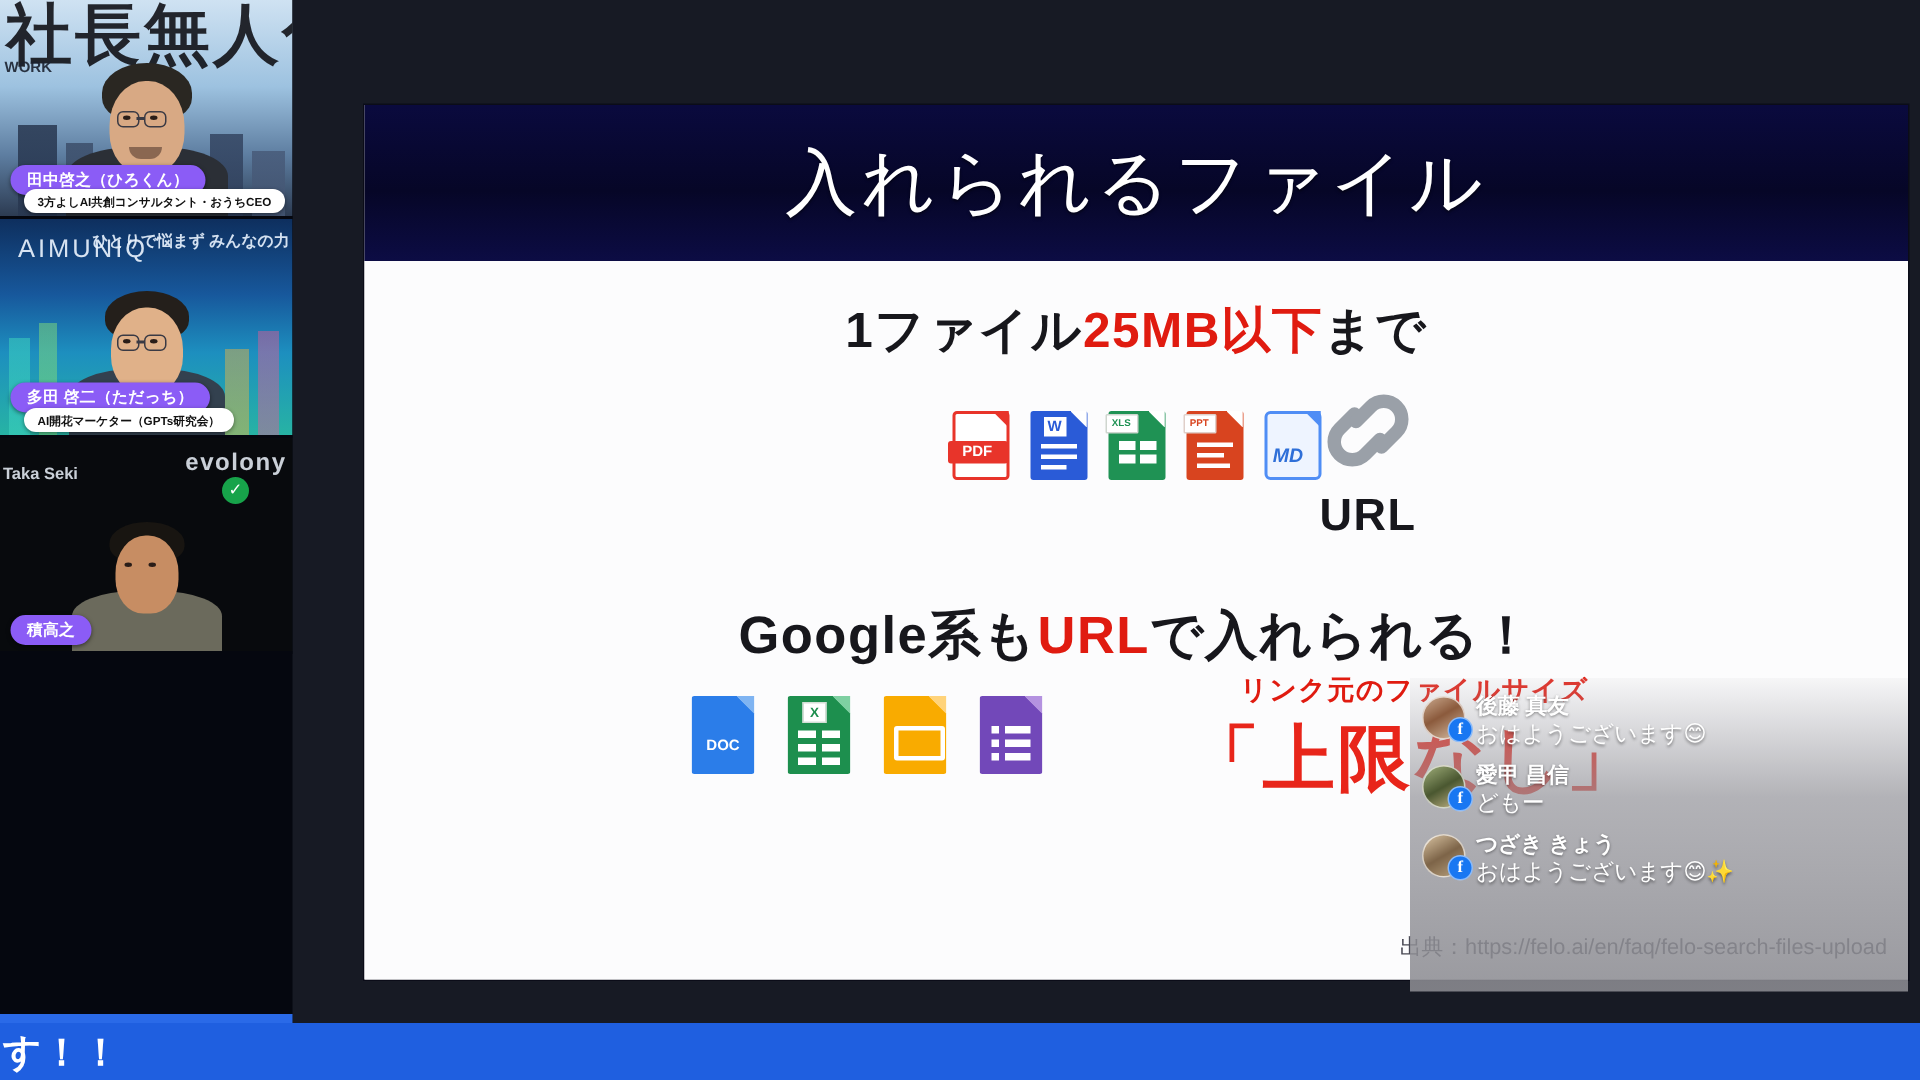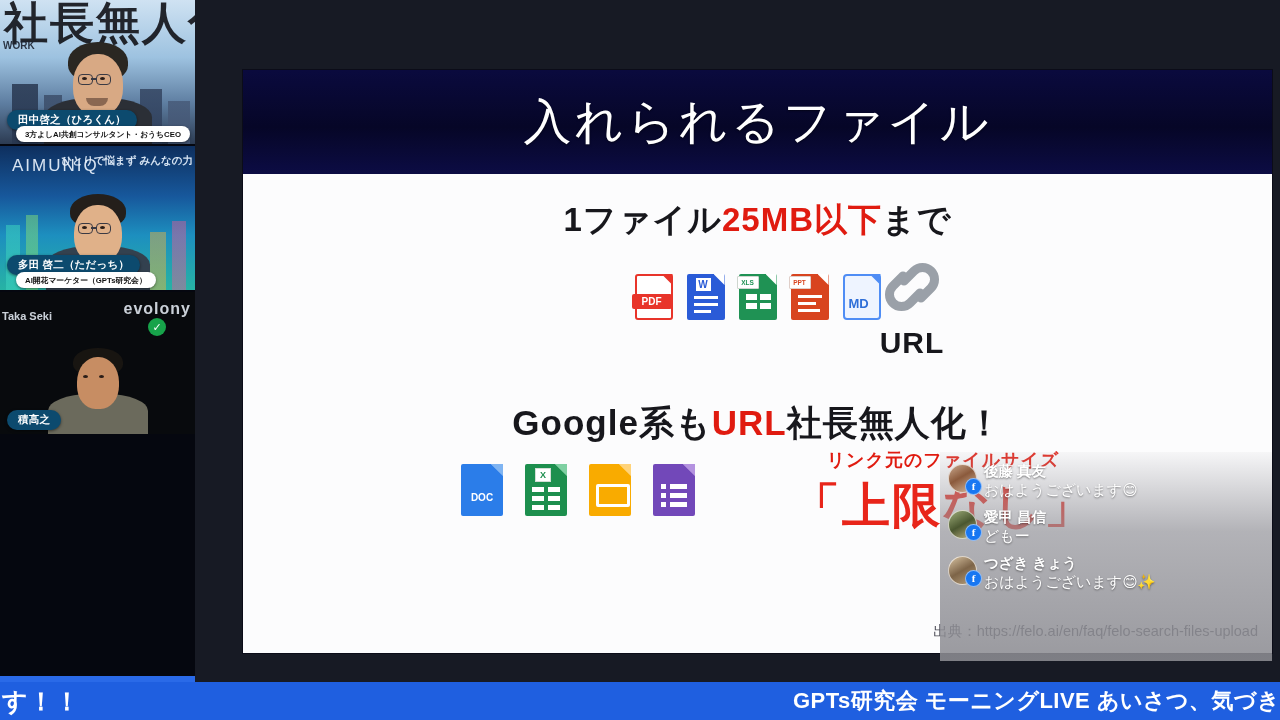--- a/index.html
+++ b/index.html
@@ -19,21 +19,21 @@
   .tile .person{position:absolute;left:50%;transform:translateX(-50%);bottom:0;}
 
   .head{position:absolute;left:50%;transform:translateX(-50%);}
   .face{position:absolute;border-radius:48% 48% 44% 44%;}
   .hair{position:absolute;border-radius:50% 50% 42% 42%;}
   .torso{position:absolute;left:50%;transform:translateX(-50%);border-radius:42% 42% 0 0;}
   .eye{position:absolute;width:5px;height:3px;border-radius:50%;background:#2a1d18;}
   .glass{position:absolute;width:13px;height:9px;border:1.6px solid #3a3a44;border-radius:4px;}
   .glassbar{position:absolute;height:1.6px;background:#3a3a44;}
 
-  .badge{position:absolute;left:7px;border-radius:13px;background:#0c4a6e;color:#fff;
+  .badge{position:absolute;left:7px;border-radius:13px;background:#8b5cf6;color:#fff;
          font-size:10.5px;font-weight:bold;padding:3px 11px;white-space:nowrap;
          box-shadow:0 1px 3px rgba(0,0,0,.5);letter-spacing:.2px;}
   .subbadge{position:absolute;left:16px;border-radius:11px;background:#ffffff;color:#111;
             font-size:7.8px;font-weight:bold;padding:2.5px 9px;white-space:nowrap;
             box-shadow:0 1px 3px rgba(0,0,0,.45);}
   .vtext{position:absolute;color:#e9e9ee;font-weight:bold;opacity:.9;white-space:nowrap;}
 
   
   #slide{position:absolute;left:243px;top:70px;width:1029px;height:583px;background:#fdfdfd;
          box-shadow:0 0 0 1px #0b0c18;}
@@ -208,36 +208,36 @@
           <div class="fold" style="background:#fff;clip-path:polygon(100% 0,100% 100%,0 0);"></div>
           <div style="position:absolute;left:-2px;top:2px;width:20px;height:11px;background:#fff;border:1px solid #e0cfc9;
                       color:#d8441f;font-size:6.5px;font-weight:bold;line-height:11px;text-align:center;border-radius:1px;">PPT</div>
           <div style="position:absolute;left:7px;top:21px;width:24px;height:3px;background:#fff;"></div>
           <div style="position:absolute;left:7px;top:28px;width:18px;height:3px;background:#fff;"></div>
           <div style="position:absolute;left:7px;top:35px;width:22px;height:3px;background:#fff;"></div>
         </div>
         <div class="fi">
           <div class="sheet" style="background:#eef4ff;border:2.4px solid #4f8df5;border-radius:4px;"></div>
           <div class="fold" style="background:#4f8df5;clip-path:polygon(100% 0,100% 100%,0 0);"></div>
-          <div style="position:absolute;left:6px;top:22px;width:32px;color:#2f6fd8;font-size:13px;font-weight:bold;">MD</div>
+          <div style="position:absolute;left:6px;top:22px;width:32px;color:#2f6fd8;font-size:13px;font-weight:bold;font-style:italic;">MD</div>
         </div>
       </div>
 
       <div class="urlblk">
         <svg width="78" height="62" viewBox="0 0 78 62">
           <g fill="none" stroke="#9aa0a8" stroke-width="9" stroke-linecap="round">
             <path d="M30 20 L20 30 a12 12 0 0 0 17 17 L47 37"></path>
             <path d="M48 42 L58 32 a12 12 0 0 0 -17 -17 L31 25"></path>
           </g>
         </svg>
         <div class="urlword">URL</div>
       </div>
 
       <div class="line2">
-        <span>Google系も</span><span class="rd">URL</span><span>社長無人化！</span>
+        <span>Google系も</span><span class="rd">URL</span><span>で入れられる！</span>
       </div>
 
       <div class="grow">
         <div class="gi">
           <div style="position:absolute;inset:0;background:#2b7de9;border-radius:2px;clip-path:polygon(0 0,72% 0,100% 22%,100% 100%,0 100%);"></div>
           <div style="position:absolute;right:0;top:0;width:12px;height:12px;background:#7fb4f2;clip-path:polygon(100% 100%,0 0,100% 0);"></div>
           <div style="position:absolute;left:4px;top:28px;width:34px;color:#fff;font-size:10px;font-weight:bold;text-align:center;">DOC</div>
         </div>
         <div class="gi">
           <div style="position:absolute;inset:0;background:#1d8f4e;border-radius:2px;clip-path:polygon(0 0,72% 0,100% 22%,100% 100%,0 100%);"></div>
@@ -291,16 +291,15 @@
     <div class="msg">
       <div class="av" style="background:linear-gradient(150deg,#d8c3a2 0%,#7d6448 50%,#b9a27e 100%)"></div>
       <div class="fb">f</div>
       <div class="mname">つざき きょう</div>
       <div class="mtext">おはようございます😊✨</div>
     </div>
   </div>
 
   <div id="ticker">
     <div id="tickLeft">す！！</div>
-    <div id="tickRight">GPTs研究会 モーニングLIVE あいさつ、気づき</div>
   </div>
 
 </div>
 
 </body></html>

